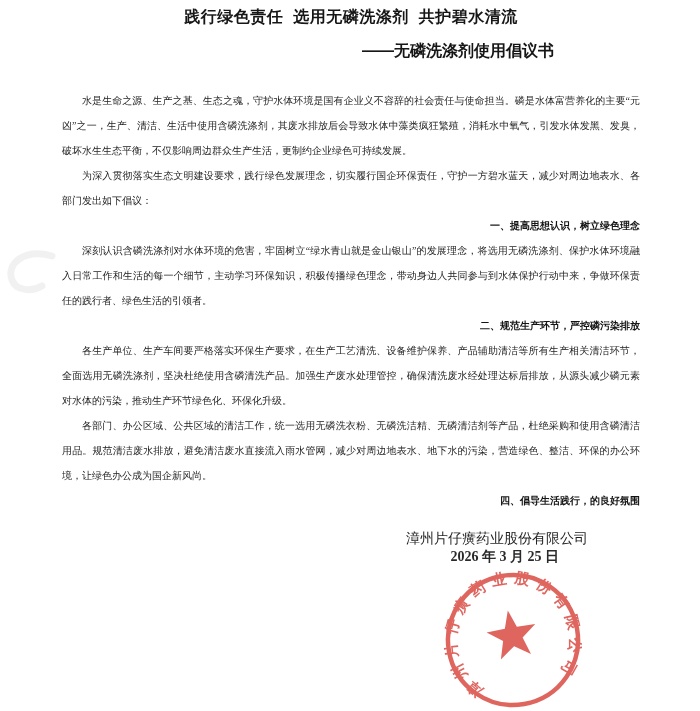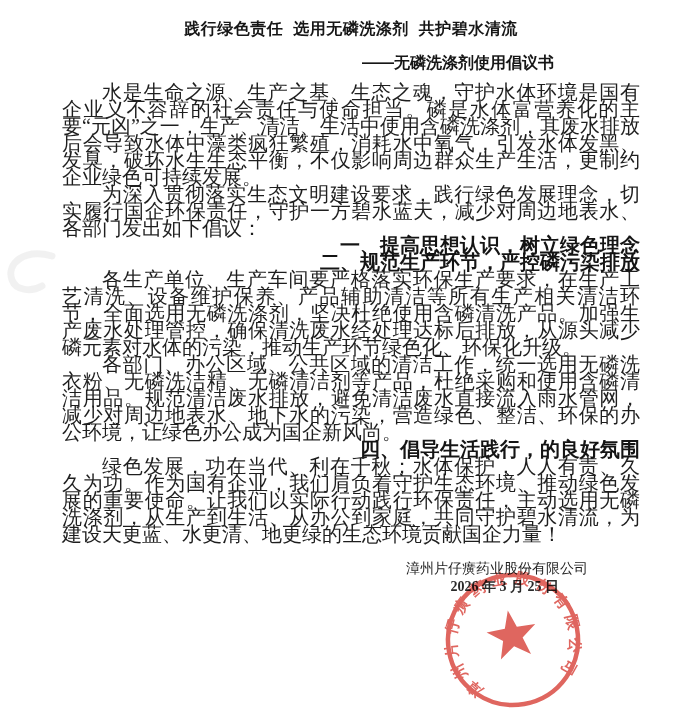--- a/index.html
+++ b/index.html
@@ -12,21 +12,21 @@
     height: 711px;
     position: relative;
     overflow: hidden;
     font-family: "Liberation Serif", "DejaVu Serif", serif;
     color: #1e1e1e;
   }
   .page {
     position: relative;
     width: 578px;
     margin: 0 auto 0 62px;
-    padding-top: 20px;
+    padding-top: 8px;
   }
   .doc-title {
     font-family: "Liberation Sans", "DejaVu Sans", sans-serif;
     font-weight: 700;
     font-size: 16px;
     line-height: 18px;
     text-align: center;
     letter-spacing: 0.5px;
     color: #161616;
     white-space: pre;
@@ -36,23 +36,23 @@
     font-weight: 700;
     font-size: 16px;
     line-height: 18px;
     text-align: center;
     position: relative;
     left: 107px;
     margin-top: 16px;
     color: #161616;
   }
   .doc-body {
-    margin-top: 12px;
-    font-size: 20px;
-    line-height: 17px;
+    margin-top: 28px;
+    font-size: 10px;
+    line-height: 25px;
     text-align: justify;
     text-justify: inter-ideograph;
   }
   .doc-body p {
     margin: 0;
     text-indent: 2em;
   }
   .doc-body p.section-heading {
     font-family: "Liberation Sans", "DejaVu Sans", sans-serif;
     font-weight: 700;
@@ -114,25 +114,25 @@
 <div class="page">
 
   <div class="doc-title">践行绿色责任  选用无磷洗涤剂  共护碧水清流</div>
 
   <div class="doc-subtitle">——无磷洗涤剂使用倡议书</div>
 
   <div class="doc-body">
     <p class="body-paragraph">水是生命之源、生产之基、生态之魂，守护水体环境是国有企业义不容辞的社会责任与使命担当。磷是水体富营养化的主要“元凶”之一，生产、清洁、生活中使用含磷洗涤剂，其废水排放后会导致水体中藻类疯狂繁殖，消耗水中氧气，引发水体发黑、发臭，破坏水生生态平衡，不仅影响周边群众生产生活，更制约企业绿色可持续发展。</p>
     <p class="body-paragraph">为深入贯彻落实生态文明建设要求，践行绿色发展理念，切实履行国企环保责任，守护一方碧水蓝天，减少对周边地表水、各部门发出如下倡议：</p>
     <p class="section-heading">一、提高思想认识，树立绿色理念</p>
+    <p class="body-paragraph">深刻认识含磷洗涤剂对水体环境的危害，牢固树立“绿水青山就是金山银山”的发展理念，将选用无磷洗涤剂、保护水体环境融入日常工作和生活的每一个细节，主动学习环保知识，积极传播绿色理念，带动身边人共同参与到水体保护行动中来，争做环保责任的践行者、绿色生活的引领者。</p>
     <p class="section-heading">二、规范生产环节，严控磷污染排放</p>
     <p class="body-paragraph">各生产单位、生产车间要严格落实环保生产要求，在生产工艺清洗、设备维护保养、产品辅助清洁等所有生产相关清洁环节，全面选用无磷洗涤剂，坚决杜绝使用含磷清洗产品。加强生产废水处理管控，确保清洗废水经处理达标后排放，从源头减少磷元素对水体的污染，推动生产环节绿色化、环保化升级。</p>
     <p class="body-paragraph">各部门、办公区域、公共区域的清洁工作，统一选用无磷洗衣粉、无磷洗洁精、无磷清洁剂等产品，杜绝采购和使用含磷清洁用品。规范清洁废水排放，避免清洁废水直接流入雨水管网，减少对周边地表水、地下水的污染，营造绿色、整洁、环保的办公环境，让绿色办公成为国企新风尚。</p>
     <p class="section-heading">四、倡导生活践行，的良好氛围</p>
-    <p class="body-paragraph">绿色发展，功在当代、利在千秋；水体保护，人人有责、久久为功。作为国有企业，我们肩负着守护生态环境、推动绿色发展的重要使命。让我们以实际行动践行环保责任，主动选用无磷洗涤剂，从生产到生活、从办公到家庭，共同守护碧水清流，为建设天更蓝、水更清、地更绿的生态环境贡献国企力量！</p>
   </div>
 
   <div class="signature-block">
     <div class="company-signature">漳州片仔癀药业股份有限公司</div>
     <div class="document-date">2026 年 3 月 25 日</div>
   </div>
 
 </div>
 
 <div class="seal-wrap">

